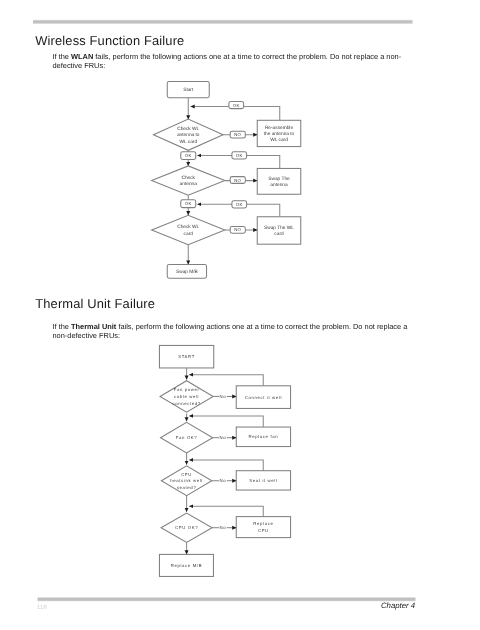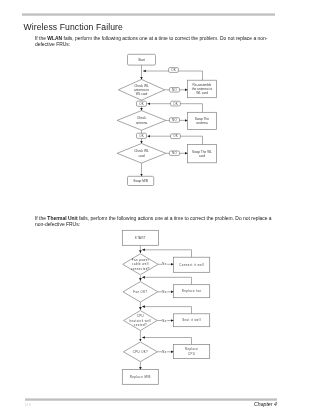--- a/index.html
+++ b/index.html
@@ -1,37 +1,38 @@
 <!DOCTYPE html>
 <html><head>
 <meta charset="utf-8">
 <title>Service Manual Page</title>
 <style>
   html,body{margin:0;padding:0;}
   body{width:300px;height:420px;background:#fff;overflow:hidden;
        font-family:"Liberation Sans",sans-serif;color:#000;
        -webkit-font-smoothing:antialiased;}
-  .page{position:relative;width:300px;height:372px;padding-left:16px;}
+  .page{position:relative;width:300px;height:372px;}
   .rule{position:absolute;background:linear-gradient(to bottom,#f2f2f2 0%,#bdbdbd 35%,#c4c4c4 75%,#ececec 100%);}
   h2.sec{position:absolute;margin:0;font-weight:400;font-size:8.6px;
          letter-spacing:.1px;color:#1a1a1a;white-space:nowrap;}
   p.body{position:absolute;margin:0;font-size:4.95px;line-height:6.2px;color:#1a1a1a;}
   .b{font-weight:bold;}
   .foot{position:absolute;font-size:4.8px;color:#1a1a1a;}
   .fc{position:absolute;}
   .fc text{font-family:"Liberation Sans",sans-serif;fill:#3a3a3a;}
 </style>
 </head>
 <body>
 
 <div class="page">
   <div class="rule" style="left:22px;top:13.2px;width:253px;height:2.6px;"></div>
   <h2 class="sec" style="left:23.5px;top:22.3px;">Wireless Function Failure</h2>
   <p class="body" style="left:35px;top:35.5px;width:240px;">If the <span class="b">WLAN</span> fails, perform the following actions one at a time to correct the problem. Do not replace a non-defective FRUs:</p>
 
+  <h2 class="sec" style="left:23.5px;top:197.2px;">Thermal Unit Failure</h2>
   <p class="body" style="left:35px;top:215.5px;width:240px;">If the <span class="b">Thermal Unit</span> fails, perform the following actions one at a time to correct the problem. Do not replace a non-defective FRUs:</p>
 
   <div class="rule" style="left:25px;top:398.2px;width:252px;height:2.6px;"></div>
   <div class="foot" style="left:24.5px;top:402px;color:#d5d5d5;font-size:4.2px;">118</div>
   <div class="foot" style="left:254px;top:401.2px;font-style:italic;font-size:5.2px;">Chapter 4</div>
 
   <svg class="fc" width="300" height="420" viewBox="0 0 300 420">
     <defs>
       <marker id="ah" viewBox="0 0 10 10" refX="9.6" refY="5" markerWidth="2.8" markerHeight="3.2" markerUnits="userSpaceOnUse" orient="auto-start-reverse">
         <path d="M 0 0.2 L 10 5 L 0 9.8 z" fill="#1c1c1c"></path>

